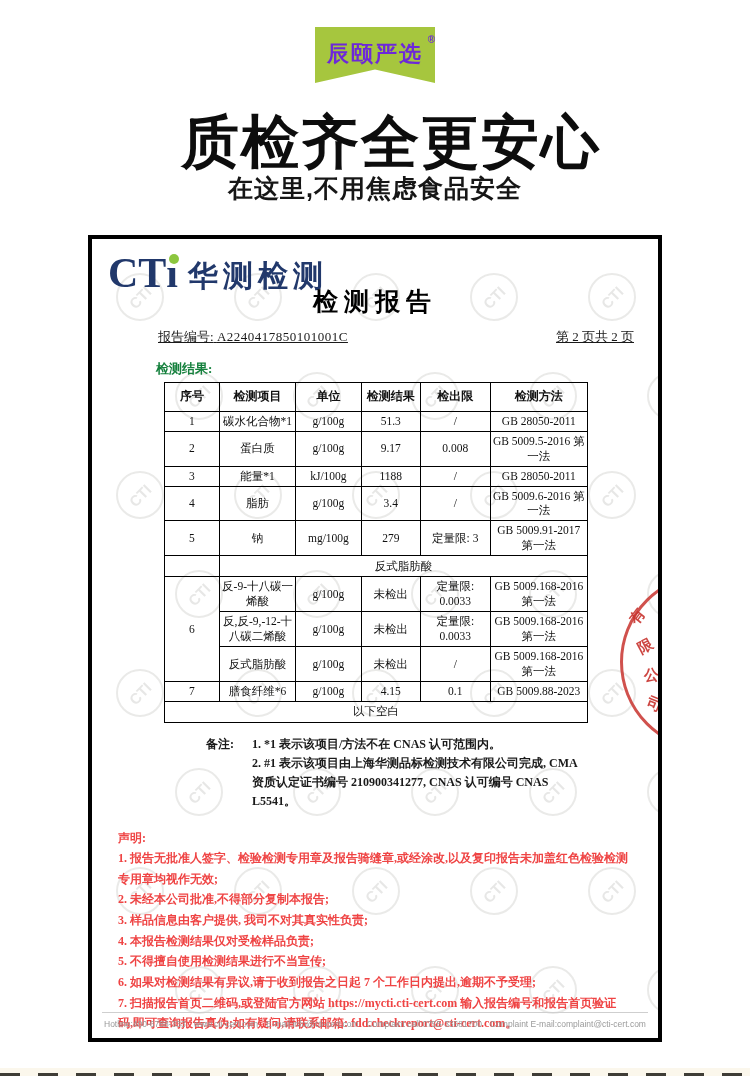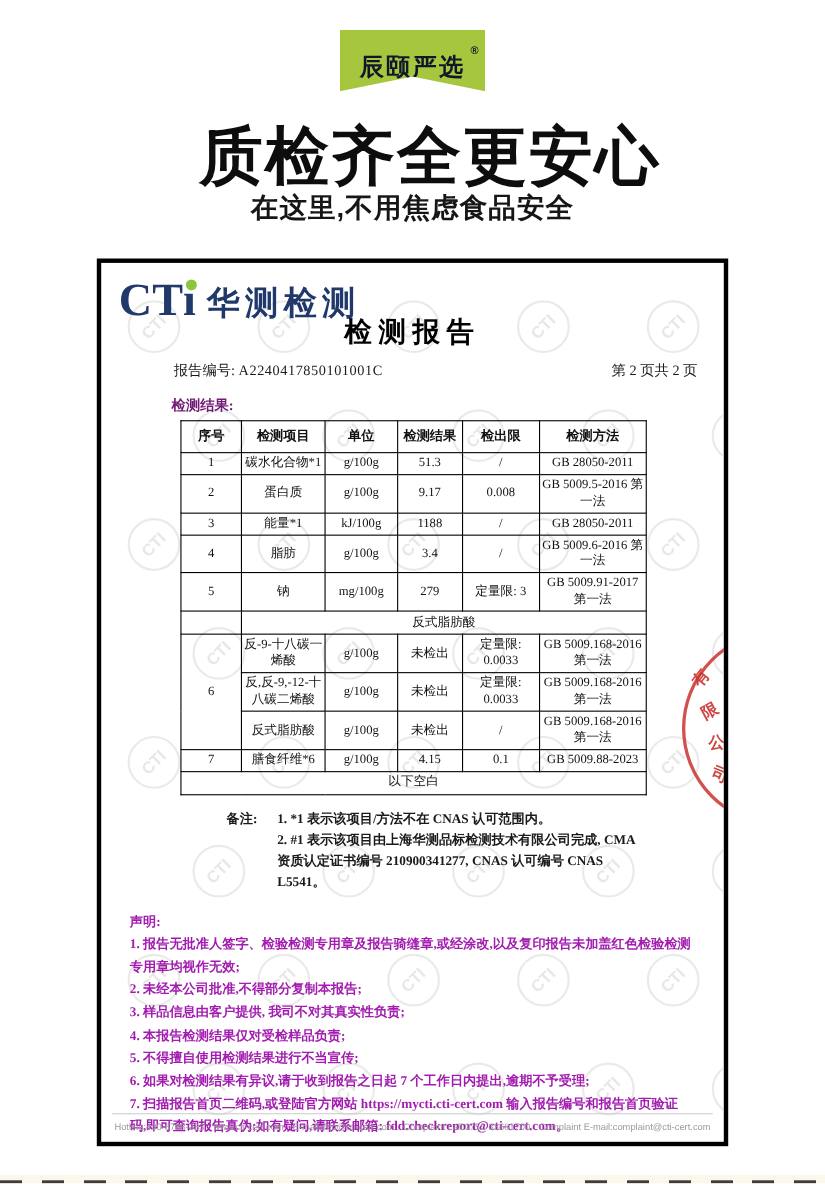--- a/index.html
+++ b/index.html
@@ -1,22 +1,22 @@
 <!DOCTYPE html>
 <html><head>
 <meta charset="utf-8">
 <style>
   html,body{margin:0;padding:0;background:#fff;}
   .page{position:relative;width:750px;height:1076px;background:#fff;overflow:hidden;
         font-family:"Liberation Sans",sans-serif;}
   
   .badge{position:absolute;top:27px;left:50%;transform:translateX(-50%);
-         width:132px;height:56px;background:#a6c63e;color:#0f172a;
+         width:120px;height:56px;background:#a6c63e;color:#6d28d9;
          clip-path:polygon(0 0,100% 0,100% 100%,50% 76%,0 100%);
-         display:flex;align-items:center;justify-content:center;}
+         display:flex;align-items:flex-start;justify-content:center;}
   .badge-inner{margin-top:12px;font-size:22px;font-weight:700;letter-spacing:2px;position:relative;}
   .badge-inner sup{font-size:10px;position:absolute;top:-5px;right:-12px;letter-spacing:0;}
   .hero-title{position:absolute;top:88px;left:0;width:100%;text-align:center;
               font-size:58px;font-weight:900;color:#0d0d0d;letter-spacing:2px;margin:16px;}
   .hero-sub{position:absolute;top:172px;left:0;width:100%;text-align:center;
             font-size:25px;font-weight:600;color:#161616;letter-spacing:1px;}
   
   .doc{position:absolute;top:235px;left:88px;width:566px;height:799px;
        border:4px solid #000;background:#fff;overflow:hidden;
        font-family:"Liberation Serif","DejaVu Serif",serif;color:#1a1a1a;}
@@ -28,36 +28,36 @@
   .doc-content{position:relative;z-index:2;}
   .logo-row{display:flex;align-items:flex-end;margin:16px 0 0 16px;}
   .cti-word{position:relative;font-family:Liberation Serif, serif;font-size:42px;
             font-weight:800;color:#21386b;line-height:.9;letter-spacing:0;}
   .cti-dot{position:absolute;top:-1px;right:-1px;width:10px;height:10px;border-radius:50%;
            background:#8cc63f;}
   .logo-cn{font-size:30px;font-weight:700;color:#21386b;letter-spacing:5px;margin-left:10px;
            line-height:1;padding-bottom:2px;}
   .doc-title{text-align:center;font-size:25px;font-weight:700;letter-spacing:6px;
              margin-top:-8px;color:#000;}
-  .meta-row{display:flex;justify-content:space-between;font-size:13px;margin:10px 24px 0 66px;}
+  .meta-row{display:flex;justify-content:space-between;font-size:13px;margin:10px 24px 0 66px;text-decoration:underline;}
   .meta-no{letter-spacing:.5px;}
-  .results-label{margin:14px 0 4px 64px;font-size:13px;font-weight:700;color:#701a75;}
+  .results-label{margin:14px 0 4px 64px;font-size:13px;font-weight:700;color:#15803d;}
   table.results{border-collapse:collapse;margin-left:72px;width:424px;
                 font-size:11.5px;line-height:1.3;color:#111;background:transparent;}
   table.results th,table.results td{border:1.4px solid #000;text-align:center;
                 padding:2px 2px;vertical-align:middle;}
   table.results th{font-weight:700;height:24px;font-size:12px;}
   td.sect{text-align:left;padding-left:6px;height:16px;}
   td.blank{height:16px;}
   
   .notes{display:flex;margin:12px 0 0 114px;font-size:12px;font-weight:700;line-height:1.6;}
   .notes-label{width:46px;flex:none;}
   .notes-body{width:328px;}
   .statement{margin:16px 24px 0 26px;font-size:12px;font-weight:700;line-height:1.72;
-             color:#a21caf;}
+             color:#ef4444;}
   .statement .st-item{width:512px;}
   .end-mark{text-align:center;font-size:12.5px;font-weight:700;margin-top:4px;letter-spacing:2px;}
   
   .stamp-arc{position:absolute;left:528px;top:334px;width:172px;height:172px;
              border:3px solid #c8332e;border-radius:50%;opacity:.85;z-index:3;}
   .stamp-char{position:absolute;z-index:3;color:#c8332e;font-size:15px;font-weight:700;
               opacity:.9;}
   
   .doc-footer{position:absolute;left:10px;right:10px;bottom:0;z-index:2;
               border-top:1px solid #cfcfcf;display:flex;justify-content:space-between;

